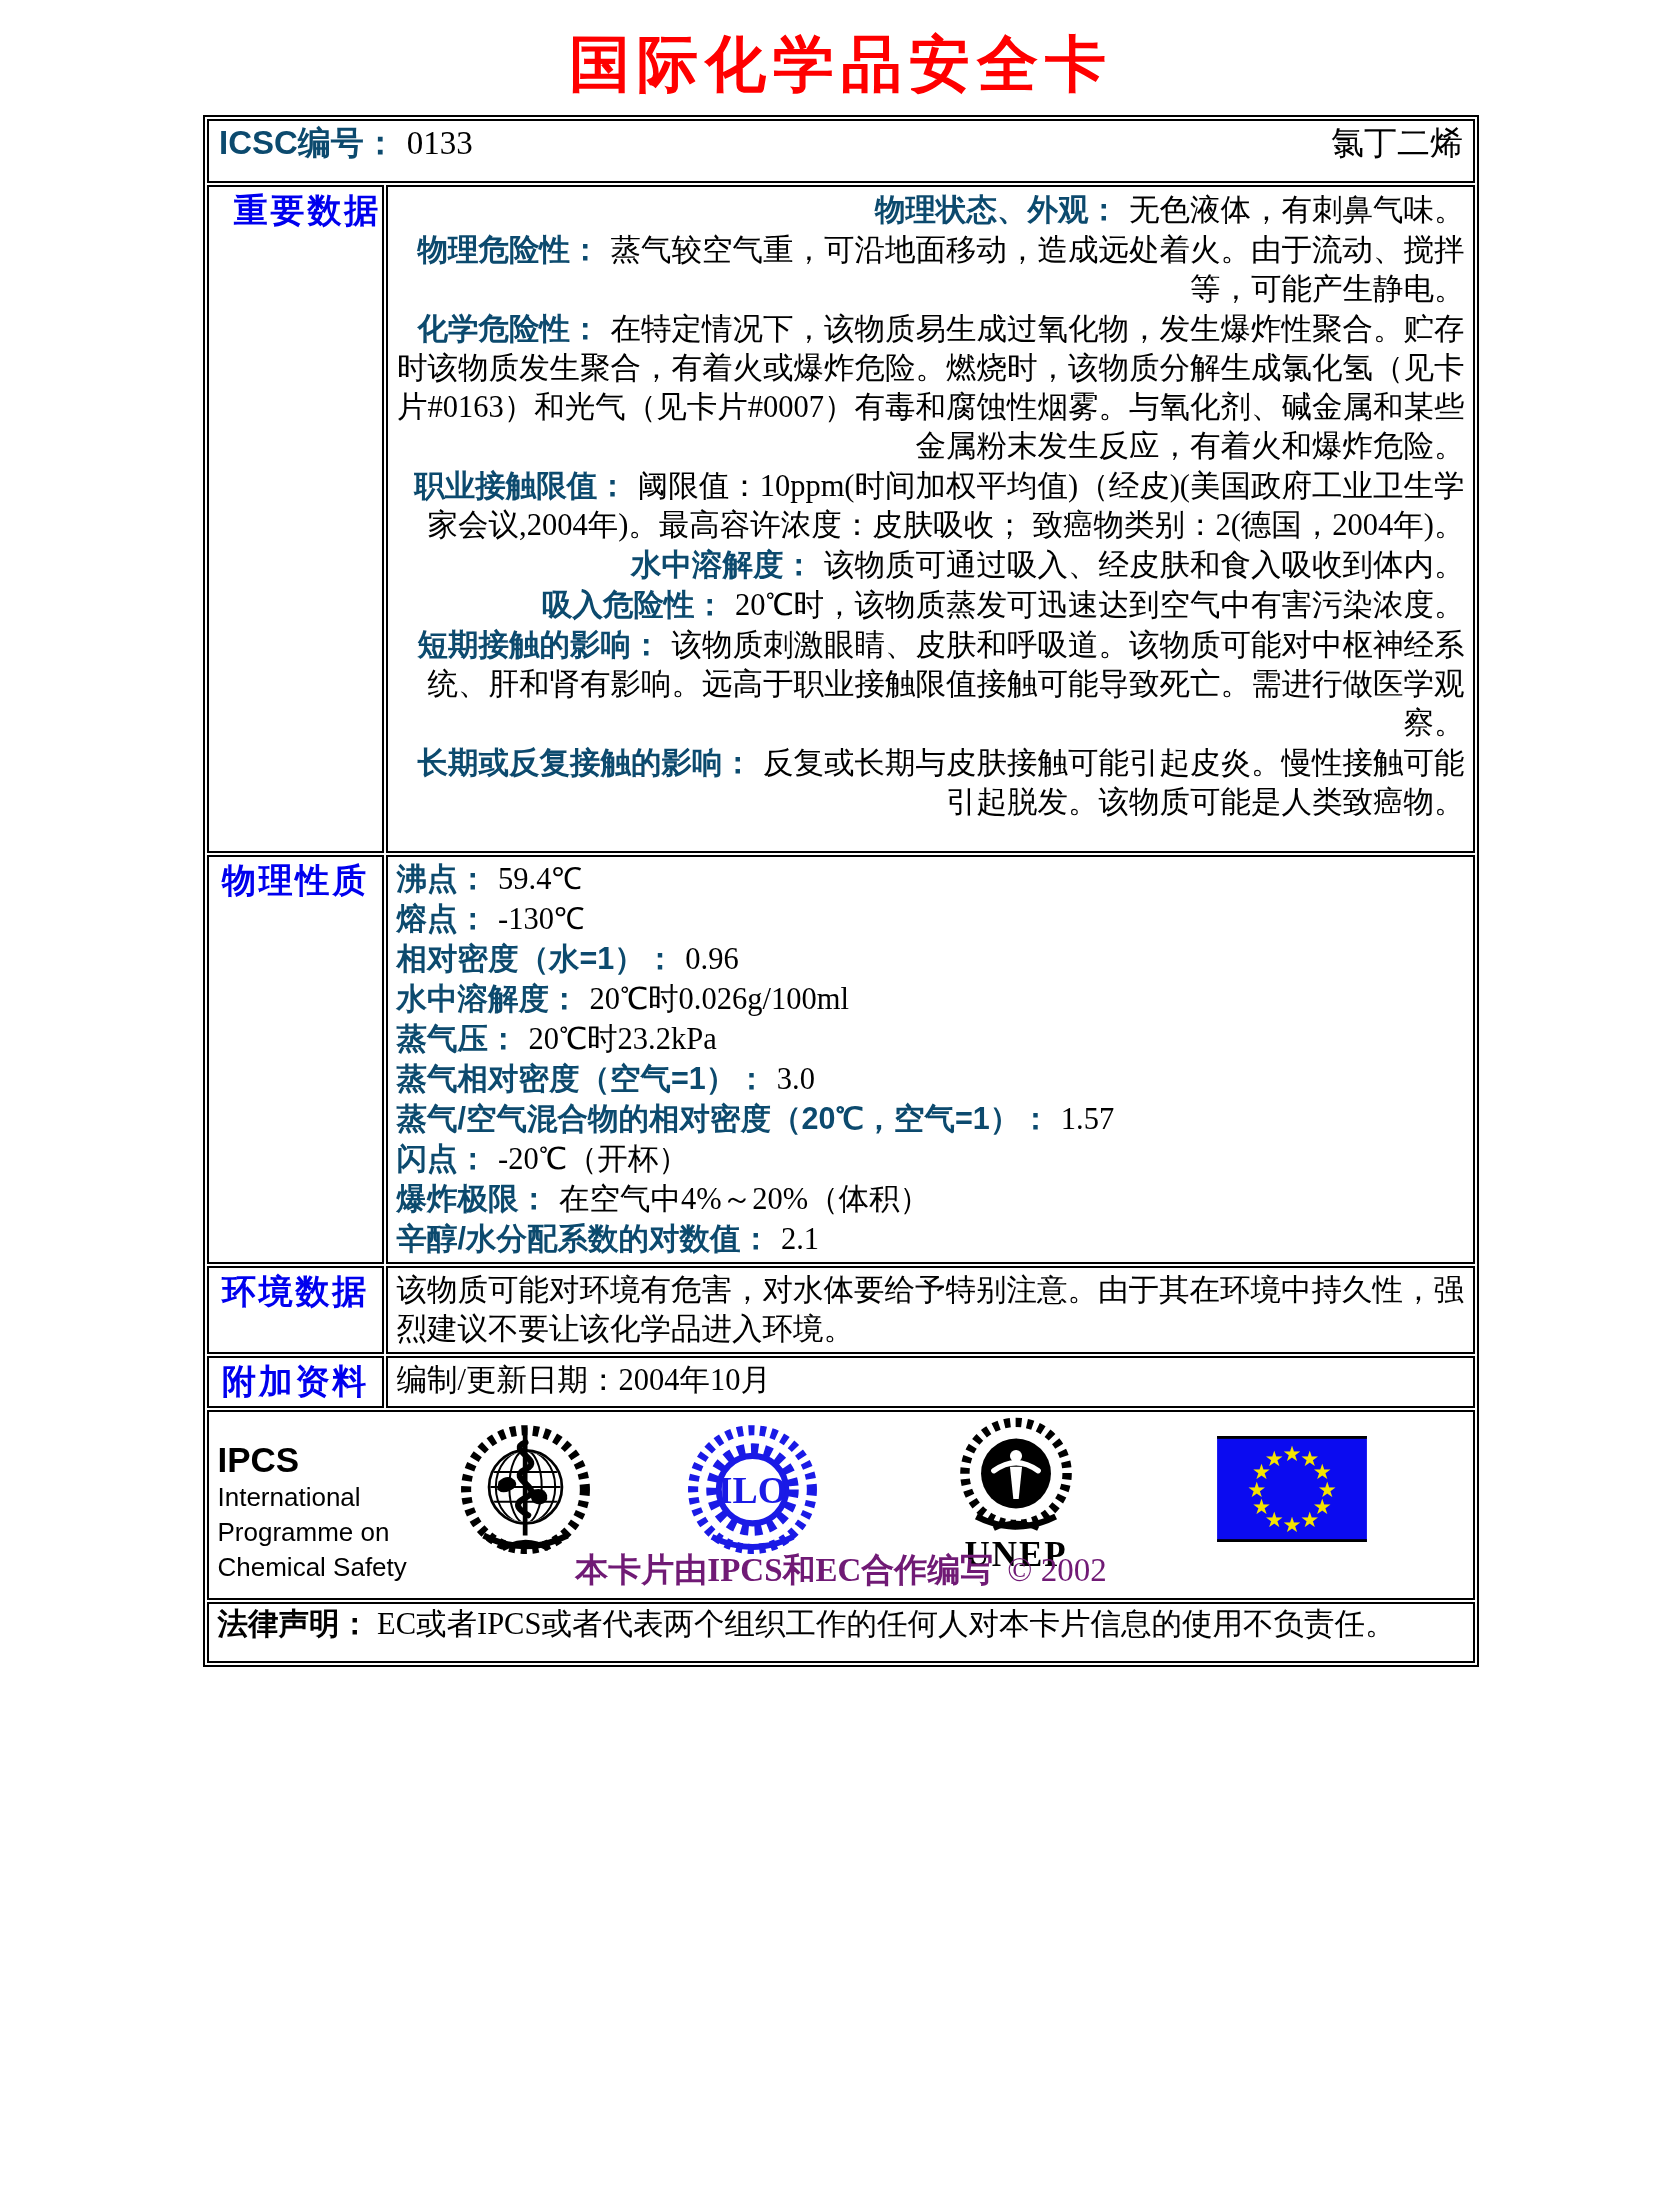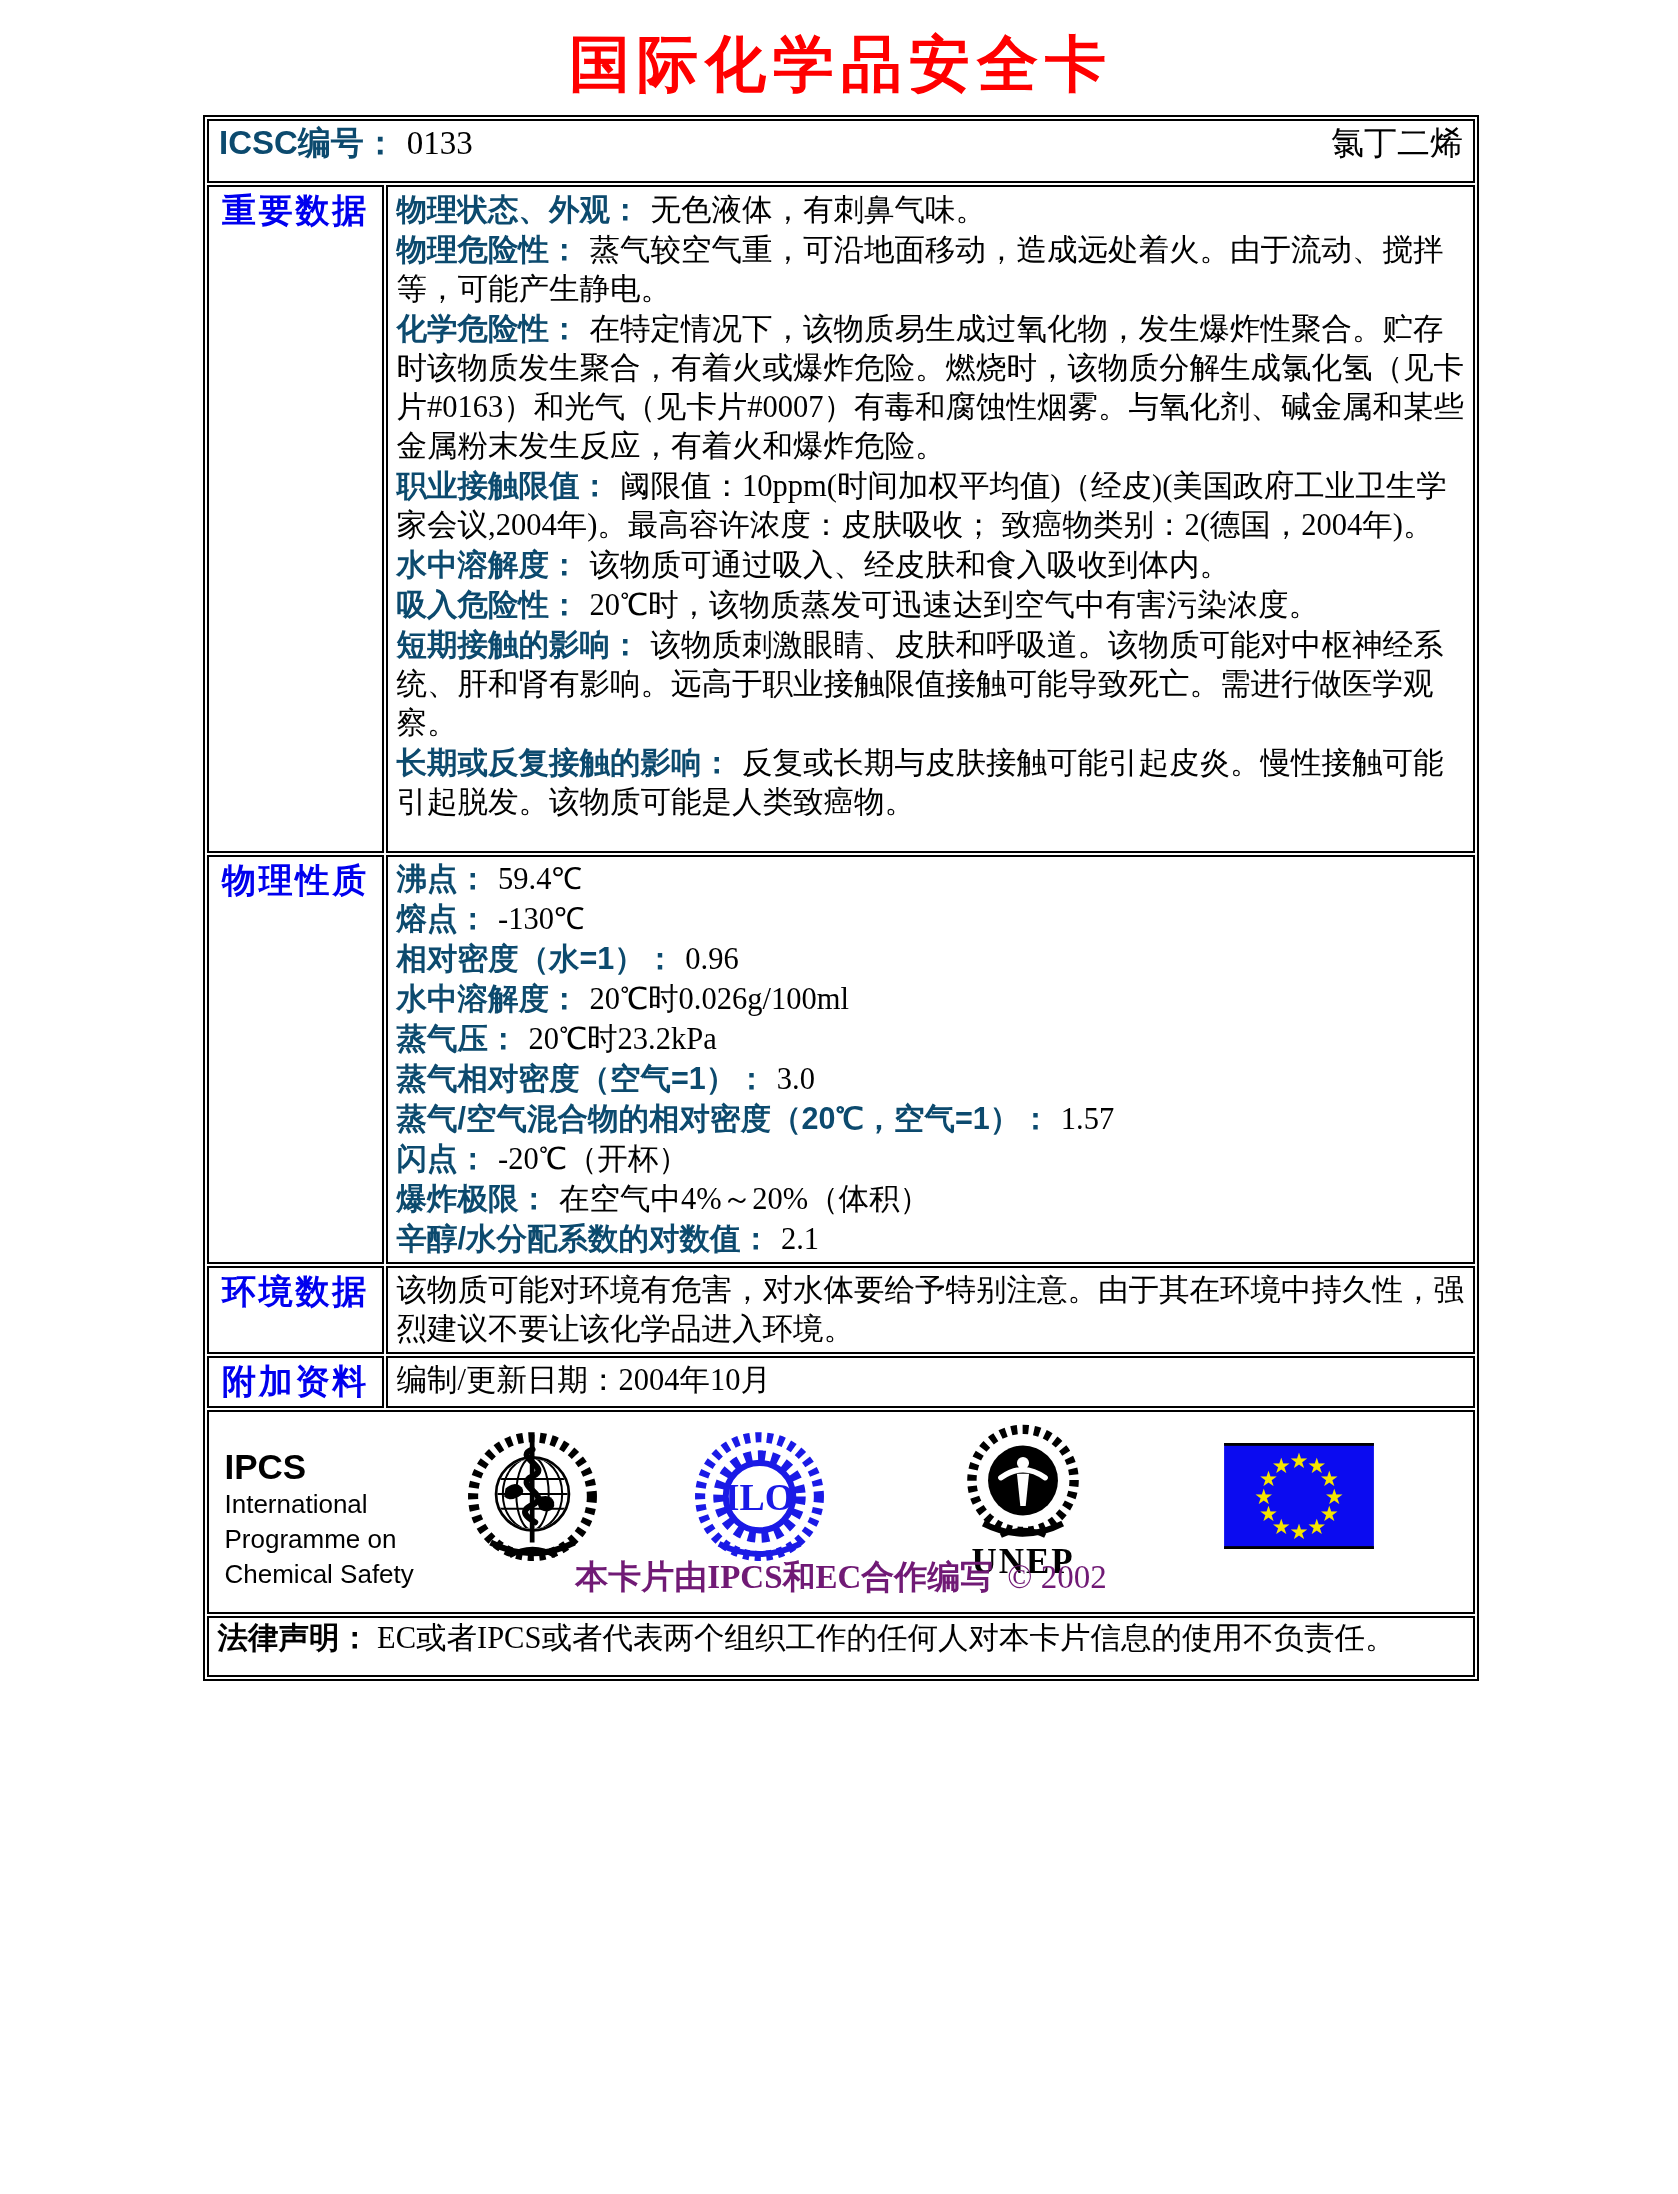--- a/index.html
+++ b/index.html
@@ -15,21 +15,21 @@
     position:absolute;left:203px;top:115px;width:1276px;
     border-collapse:separate;border-spacing:2.8px;
     border:2.1px solid #000;table-layout:fixed;
   }
   table.card td{border:2.1px solid #000;vertical-align:top;overflow:hidden;}
 
   col.c-label{width:177px;}
 
   
   tr.r-header  td{height:60px;}
-  tr.r-import  td{height:658px;}
+  tr.r-import  td{height:658px;text-align:right;}
   tr.r-phys    td{height:383px;}
   tr.r-env     td{height:77px;}
   tr.r-notes   td{height:234px;}
   tr.r-add     td{height:40px;}
   tr.r-logos   td{height:186px;}
   tr.r-legal   td{height:57px;}
 
   td.header-cell{vertical-align:middle;padding:0 10px;}
   .header-flex{display:flex;justify-content:space-between;align-items:center;font-size:33px;}
   .hdr-left .blue-label{margin-right:10px;}
@@ -46,21 +46,21 @@
     word-break:break-all;
   }
   .item{margin:0;}
   .item .blue-label{margin-right:10px;}
   .blue-label{
     color:#0c4a6e;font-weight:bold;
     font-family:"Liberation Sans",sans-serif;
   }
 
   
-  td.logos-cell{padding:7px;}
+  td.logos-cell{padding:0;}
   .logos-wrap{position:relative;width:100%;height:186px;}
   .ipcs-block{position:absolute;left:8.5px;top:28px;font-family:"Liberation Sans",sans-serif;color:#000;}
   .ipcs-acronym{font-size:35px;font-weight:bold;line-height:40px;}
   .ipcs-line{font-size:26px;line-height:35px;}
   .logo{position:absolute;top:10px;}
   .logo.who{left:249px;}
   .logo.ilo{left:476px;}
   .logo.unep{left:743px;top:5.7px;}
   .logo.eu{left:1008px;top:24px;}
   .credit-line{

